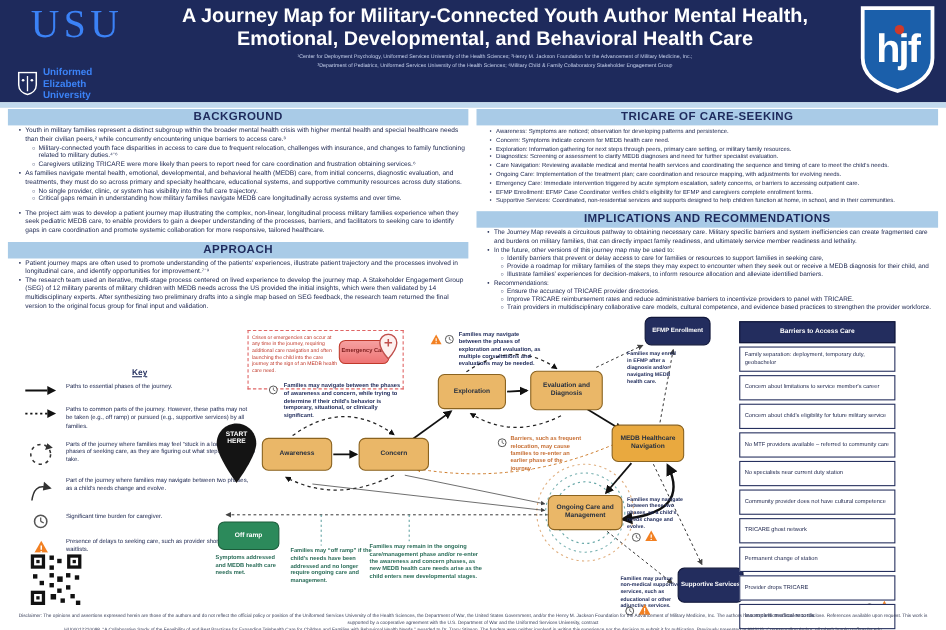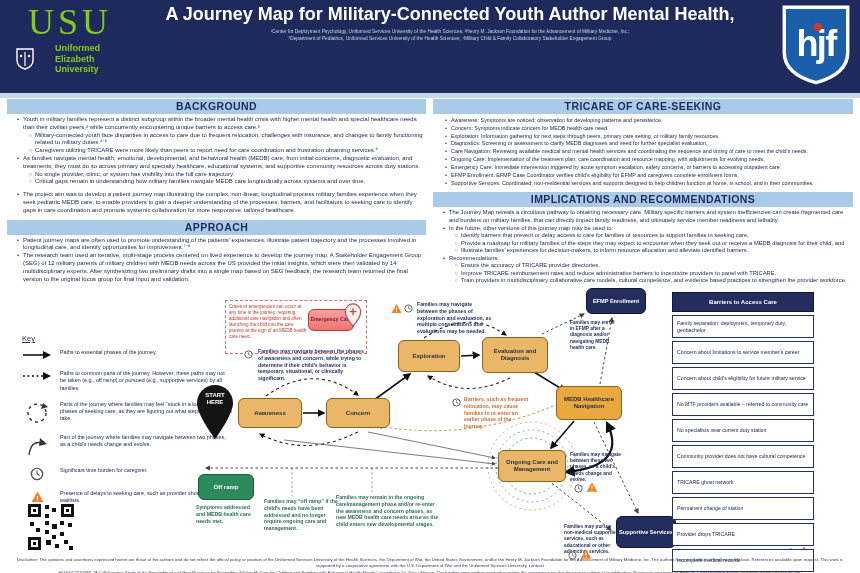--- a/index.html
+++ b/index.html
@@ -1,23 +1,23 @@
 <!DOCTYPE html>
 <html><head>
 <meta charset="utf-8">
 <style>
   html,body{margin:0;padding:0;background:#fff;}
   .poster{position:relative;width:860px;height:573px;background:#fff;overflow:hidden;
           font-family:"Liberation Sans",sans-serif;color:#1f2b5b;}
   
   .hdr{position:absolute;left:0;top:0;width:860px;height:93px;background:#1e2a5c;}
   .blue-strip{position:absolute;left:0;top:93px;width:860px;height:5px;background:#c2daee;}
-  .usu{position:absolute;left:16px;top:4px;width:108px;color:#84cc16;}
+  .usu{position:absolute;left:16px;top:4px;width:108px;color:#3b82f6;}
   .usu-acro{font-family:"Liberation Serif",serif;font-size:36px;letter-spacing:4px;line-height:1.05;text-align:center;}
-  .usu-sub{display:flex;align-items:center;gap:21px;margin-top:1px;}
+  .usu-sub{display:flex;align-items:center;gap:5px;margin-top:18px;}
   .usu-lines{font-size:9px;line-height:1.2;font-weight:bold;}
   .title-block{position:absolute;left:130px;top:4px;width:640px;text-align:center;color:#fff;}
   .p-title{font-size:18px;font-weight:bold;line-height:1.18;}
   .authors{font-size:8px;margin-top:3px;line-height:1.35;}
   .affil{font-size:4.8px;color:#c9d4ef;line-height:1.5;margin-top:2px;}
   .hjf{position:absolute;right:8px;top:4px;}
   
   .col{position:absolute;top:99px;}
   .col-l{left:7px;width:419px;height:200px;overflow:hidden;}
   .col-r{left:433px;width:420px;height:196px;overflow:hidden;}
@@ -28,21 +28,21 @@
   ul.bl li{position:relative;padding-left:6px;}
   ul.bl li.l1::before{content:"•";position:absolute;left:0;top:0;}
   ul.bl li.l2{margin-left:12px;}
   ul.bl li.l2::before{content:"○";position:absolute;left:0;top:0;font-size:5px;}
   ul.phl{margin:3px 0 0;padding:0 0 0 12px;list-style:none;font-size:5.4px;line-height:1.45;color:#202a52;}
   ul.phl li{position:relative;padding-left:6px;white-space:nowrap;overflow:hidden;}
   ul.phl li::before{content:"•";position:absolute;left:0;top:0;}
   ul.imp{font-size:5.8px;}
   
   .key{position:absolute;left:22px;top:334px;width:210px;}
-  .key-t{font-weight:normal;text-decoration:underline;font-size:7.5px;margin-bottom:6px;}
+  .key-t{font-weight:bold;text-decoration:underline;font-size:7.5px;margin-bottom:6px;text-align:center;}
   .key-row{display:flex;align-items:flex-start;gap:8px;margin-bottom:9px;}
   .key-ic{width:30px;flex:0 0 30px;display:flex;justify-content:center;}
   .key-tx{font-size:5.4px;line-height:1.35;color:#202a52;}
   
   .dg{position:absolute;font-size:6px;}
   .node{position:absolute;display:flex;align-items:center;justify-content:center;text-align:center;
         border-radius:6px;font-weight:bold;padding:1px;box-sizing:border-box;line-height:1.15;}
   .tan{background:#eab768;border:1.5px solid #8a6320;color:#27303f;font-size:6px;}
   .tan2{background:#e9a93f;border:1.5px solid #8a6320;color:#27303f;font-size:6px;}
   .navy{background:#232d5e;border:1.5px solid #11173a;color:#fff;font-size:5.6px;}
@@ -100,20 +100,21 @@
         <div class="usu-lines">
           <div>Uniformed</div>
           <div>Elizabeth</div>
           <div>University</div>
         </div>
       </div>
     </div>
     <div class="title-block">
       <div class="p-title">
         <div>A Journey Map for Military-Connected Youth Author Mental Health,</div>
+        <div>Emotional, Developmental, and Behavioral Health Care</div>
       </div>
       <div class="authors">
       </div>
       <div class="affil">
         <div>¹Center for Deployment Psychology, Uniformed Services University of the Health Sciences; ²Henry M. Jackson Foundation for the Advancement of Military Medicine, Inc.;</div>
         <div>³Department of Pediatrics, Uniformed Services University of the Health Sciences; ⁴Military Child &amp; Family Collaboratory Stakeholder Engagement Group</div>
       </div>
     </div>
     <div class="hjf">
       <svg width="72" height="82" viewBox="0 0 84 94">

